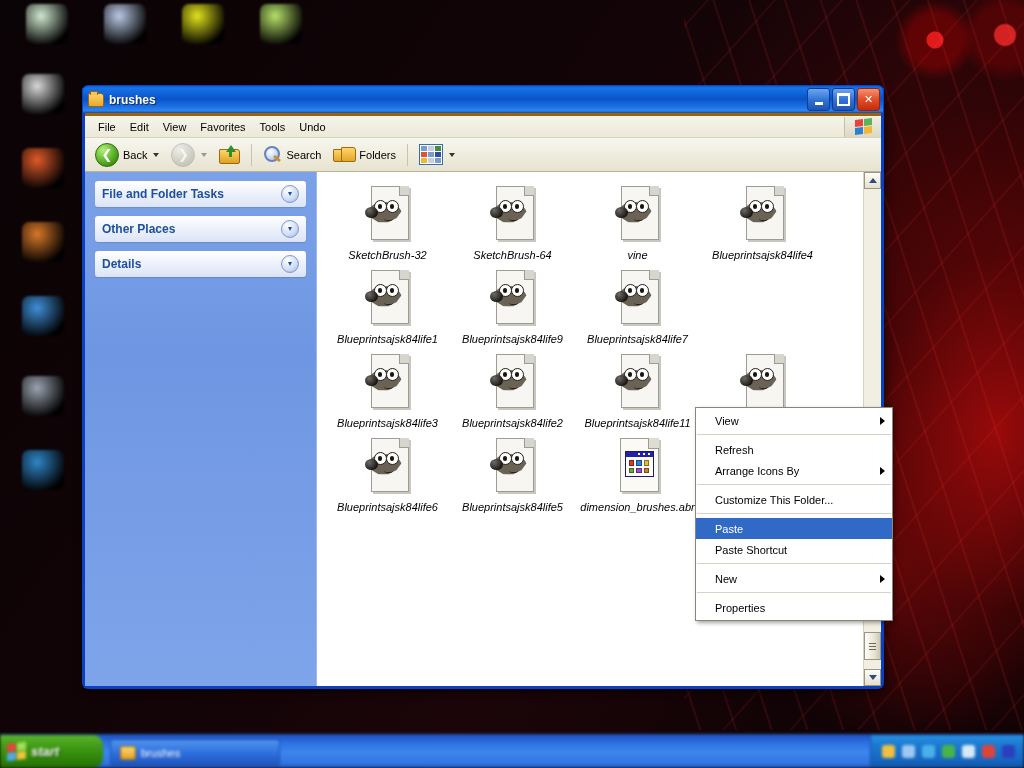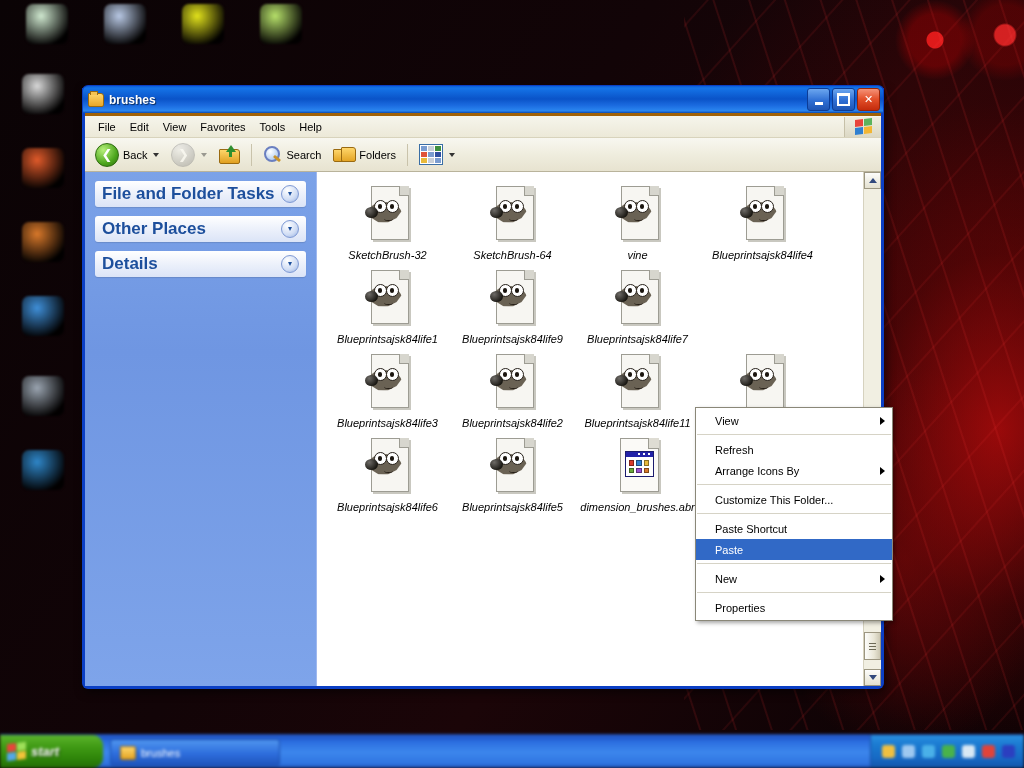--- a/index.html
+++ b/index.html
@@ -110,21 +110,21 @@
   #sidebar{
     width:211px;flex:none;padding:9px 10px 0 10px;
     background:linear-gradient(180deg,#7ba2e8 0%,#6f96e2 35%,#7ea4ea 100%);
     border-right:1px solid #9fb8ee;
   }
   .panel{
     height:26px;margin-bottom:9px;border-radius:3px;
     background:linear-gradient(180deg,#ffffff 0%,#eef2fb 45%,#dbe4f7 100%);
     display:flex;align-items:center;padding:0 7px;box-shadow:0 1px 1px rgba(0,0,0,.12);
   }
-  .panel .ptxt{font-size:17px;font-weight:bold;color:#1d4f9c;flex:1;}
+  .panel .ptxt{font-size:12px;font-weight:bold;color:#1d4f9c;flex:1;}
   .chev{
     width:16px;height:16px;border-radius:50%;flex:none;
     background:radial-gradient(circle at 35% 28%,#ffffff,#cfdcf4 60%,#94aee0);
     border:1px solid #7f9ad4;display:flex;align-items:center;justify-content:center;
     font-size:8px;color:#1d4f9c;line-height:1;font-weight:bold;
   }
   
   #pane{flex:1;position:relative;background:#fff;overflow:hidden;}
   #grid{
     position:absolute;left:0;top:0;right:17px;bottom:0;
@@ -278,21 +278,21 @@
         </span>
     </span>
   </div>
 
   <div id="menubar">
     <span class="mi">File</span>
     <span class="mi">Edit</span>
     <span class="mi">View</span>
     <span class="mi">Favorites</span>
     <span class="mi">Tools</span>
-    <span class="mi">Help</span>
+    <span class="mi">Undo</span>
     <span id="winflag">
       <span class="flag">
           <s></s>
           <s></s>
           <s></s>
           <s></s>
         </span>
     </span>
   </div>
 
@@ -645,25 +645,25 @@
     </div>
     <div class="ci">
       <span>Arrange Icons By</span>
       <span class="sub"></span>
     </div>
     <div class="csep"></div>
     <div class="ci">
       <span>Customize This Folder...</span>
     </div>
     <div class="csep"></div>
+    <div class="ci sel">
+      <span>Paste</span>
+    </div>
     <div class="ci">
       <span>Paste Shortcut</span>
-    </div>
-    <div class="ci sel">
-      <span>Paste</span>
     </div>
     <div class="csep"></div>
     <div class="ci">
       <span>New</span>
       <span class="sub"></span>
     </div>
     <div class="csep"></div>
     <div class="ci">
       <span>Properties</span>
     </div>

